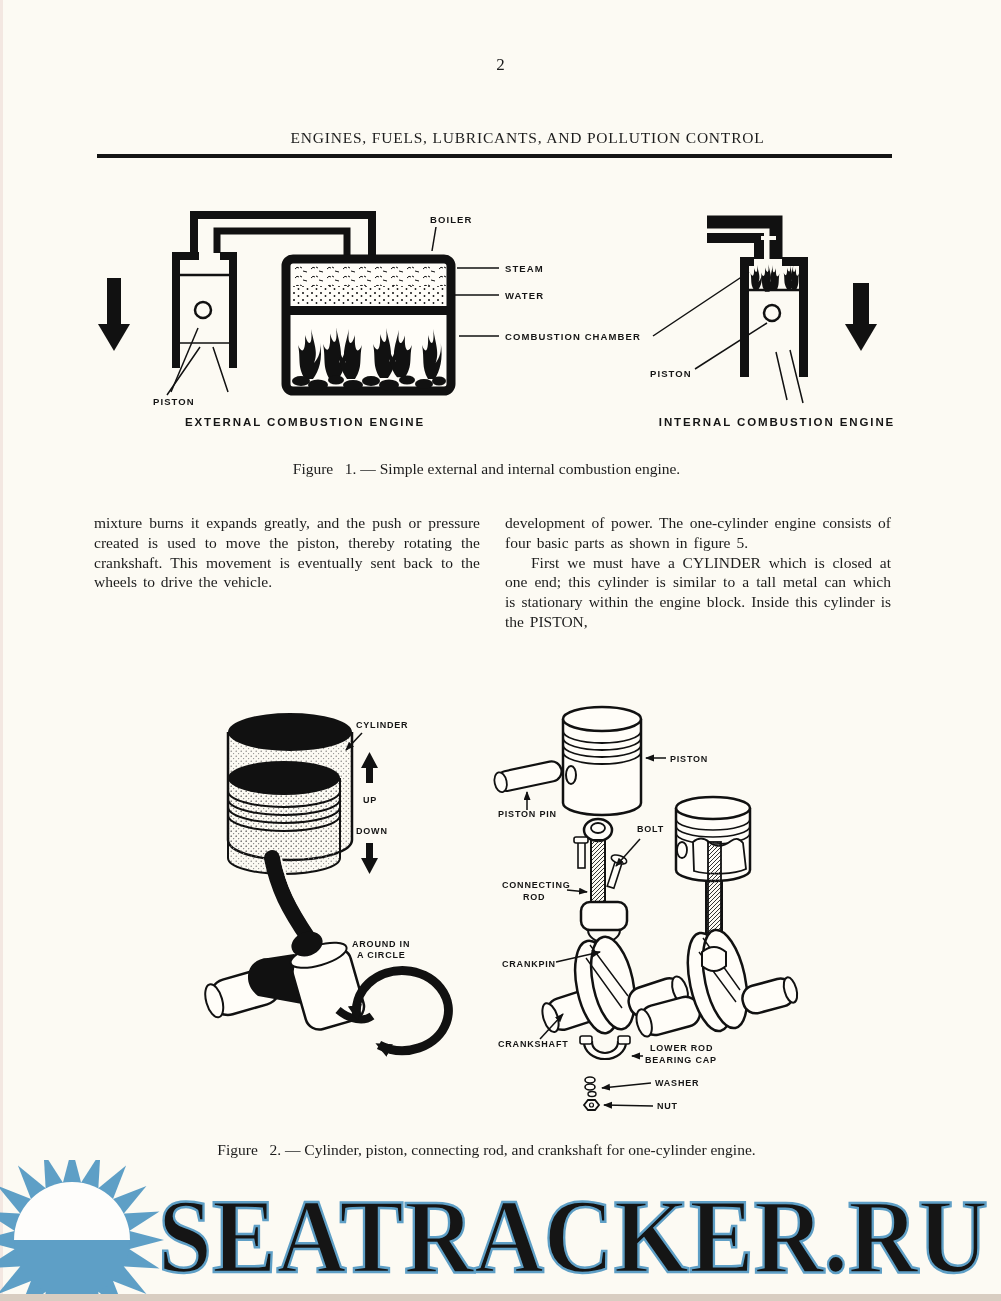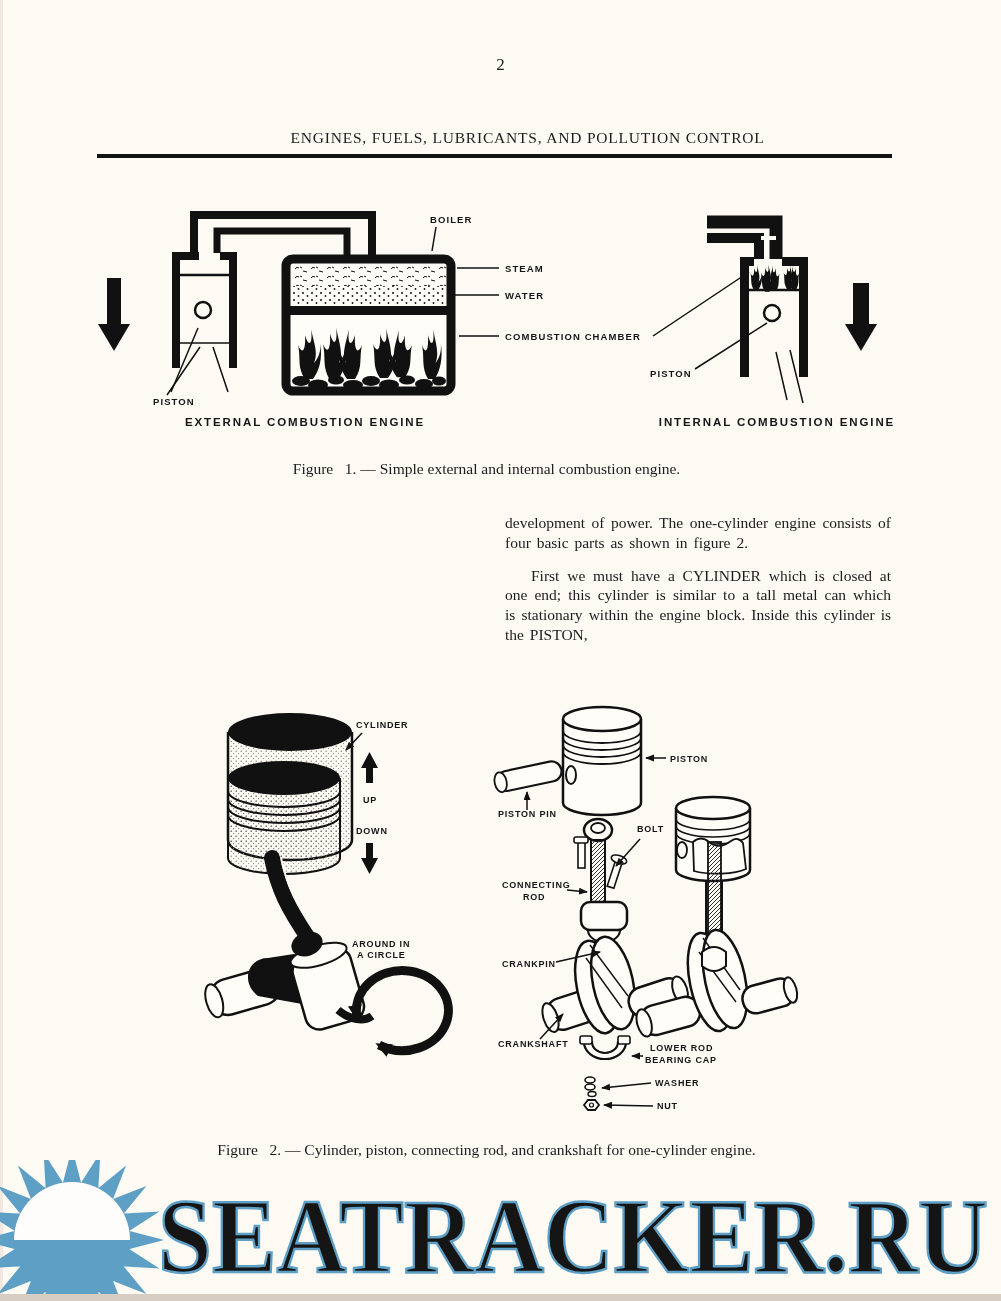--- a/index.html
+++ b/index.html
@@ -12,21 +12,21 @@
                 font-size:15.5px;letter-spacing:0.8px;transform:translateX(27px);}
   .header-rule{position:absolute;top:154px;left:97px;width:795px;height:4px;background:#141414;}
   .caption{position:absolute;left:0;right:0;text-align:center;font-size:15.5px;white-space:pre-wrap;}
   #caption1{top:460px;transform:translateX(-14px);}
   #caption2{top:1141px;transform:translateX(-14px);}
   .col{position:absolute;top:513px;width:386px;font-size:15.5px;line-height:1.28;
        text-align:justify;word-spacing:2px;}
   #col-left{left:94px;}
   #col-right{left:505px;}
   .col p{margin:0;}
-  .col p + p{margin-top:13px;text-indent:26px;}
+  .col p + p{text-indent:26px;}
   svg text{font-family:"Liberation Sans","DejaVu Sans",sans-serif;font-weight:bold;fill:#151515;}
   .fig-label{font-size:9.5px;letter-spacing:1.1px;}
   .fig-title{font-size:11.5px;letter-spacing:1.9px;}
   .fig2-label{font-size:9px;letter-spacing:0.8px;}
   #fig1{position:absolute;left:85px;top:193px;}
   #fig2{position:absolute;left:150px;top:690px;}
   #watermark{position:absolute;left:0;top:1160px;}
   .wm-text{font-family:"Liberation Serif","DejaVu Serif",serif;font-weight:bold;}
 </style>
 </head>
@@ -134,23 +134,24 @@
       </g>
     </g>
 
     <text class="fig-title" x="220" y="233" text-anchor="middle">EXTERNAL COMBUSTION ENGINE</text>
     <text class="fig-title" x="692" y="233" text-anchor="middle">INTERNAL COMBUSTION ENGINE</text>
   </svg>
 
   <div id="caption1" class="caption">Figure   1. — Simple external and internal combustion engine.</div>
 
   <div id="col-left" class="col">
+    <p>mixture burns it expands greatly, and the push or pressure created is used to move the piston, thereby rotating the crankshaft. This movement is eventually sent back to the wheels to drive the vehicle.</p>
   </div>
   <div id="col-right" class="col">
-    <p>development of power. The one-cylinder engine consists of four basic parts as shown in figure 2.</p>
+    <p>development of power. The one-cylinder engine consists of four basic parts as shown in figure 5.</p>
     <p>First we must have a CYLINDER which is closed at one end; this cylinder is similar to a tall metal can which is stationary within the engine block. Inside this cylinder is the PISTON,</p>
   </div>
 
   <svg id="fig2" width="700" height="437" viewBox="0 0 700 437">
     <defs>
       <pattern id="stip" width="5" height="5" patternUnits="userSpaceOnUse">
         <circle cx="1.2" cy="1.2" r="0.65" fill="#666"></circle>
           <circle cx="3.6" cy="3.6" r="0.65" fill="#888"></circle>
       </pattern>
       <pattern id="hatch" width="4" height="4" patternUnits="userSpaceOnUse">

